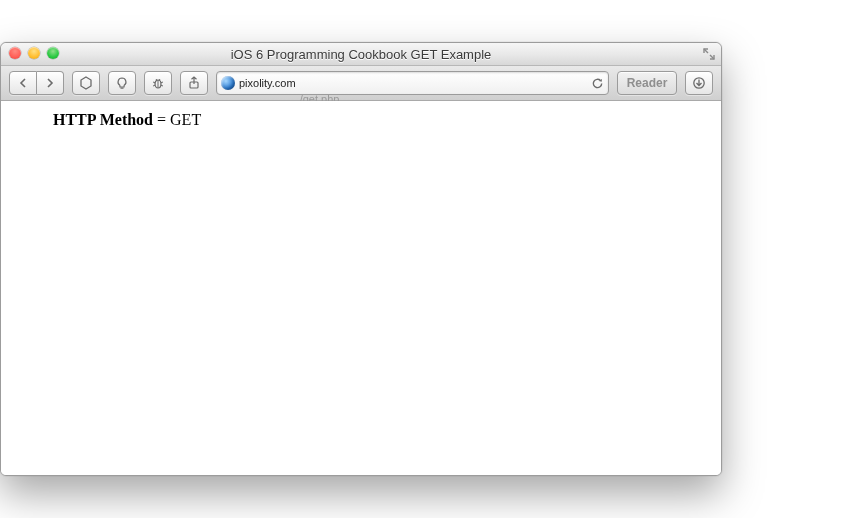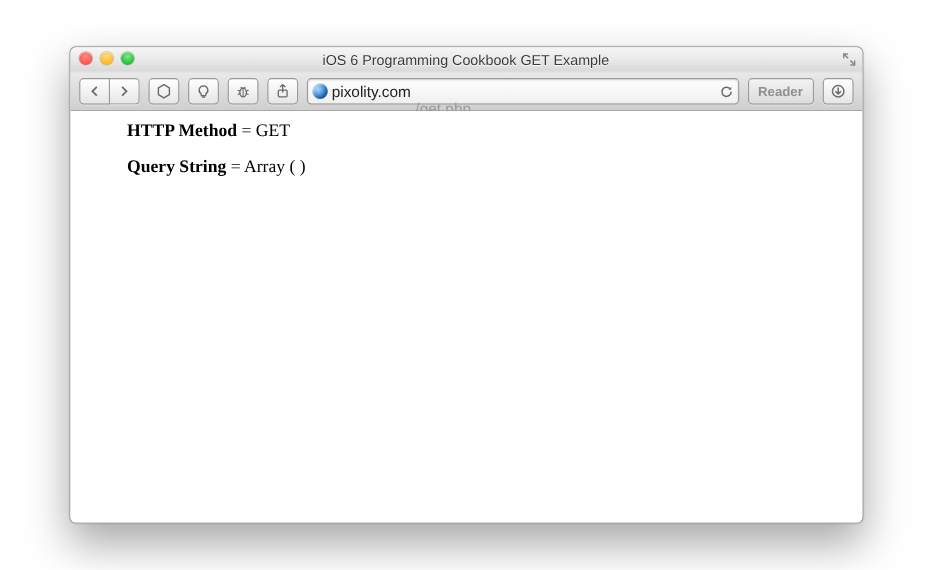--- a/index.html
+++ b/index.html
@@ -1,16 +1,16 @@
 <!DOCTYPE html>
 <html><head>
 <meta charset="utf-8">
 <style>
   html,body{margin:0;padding:0;font-family:"Lucida Grande","Helvetica Neue",Arial,sans-serif;font-size:13px;background:#fff;}
-  .stage{width:847px;height:518px;position:relative;display:flex;align-items:center;justify-content:center;}
+  .stage{width:847px;height:518px;position:relative;display:flex;align-items:center;}
   .window{
     width:720px;height:432px;
     border:1px solid #9c9c9c;border-radius:6px;
     box-shadow:0 18px 40px rgba(0,0,0,.35),0 0 0 1px rgba(0,0,0,.04);
     background:#fff;display:flex;flex-direction:column;overflow:hidden;
   }
   .titlebar{
     height:22px;flex:0 0 22px;
     background:linear-gradient(to bottom,#f6f6f6 0%,#e9e9e9 50%,#d8d8d8 100%);
     border-bottom:1px solid #b7b7b7;
@@ -38,21 +38,21 @@
   }
   .navgrp{display:flex;}
   .navgrp .btn{border-radius:0;width:26px;}
   .navgrp .btn:first-child{border-top-left-radius:4px;border-bottom-left-radius:4px;}
   .navgrp .btn:last-child{border-top-right-radius:4px;border-bottom-right-radius:4px;border-left:none;}
   .sq{width:26px;}
   .addr{
     flex:1;height:22px;border:1px solid #9b9b9b;border-radius:4px;
     background:linear-gradient(to bottom,#fff,#f0f0f0);
     box-shadow:inset 0 1px 2px rgba(0,0,0,.15);
-    display:flex;align-items:center;padding:0 4px;gap:4px;color:#333;font-size:14px;
+    display:flex;align-items:center;padding:0 4px;gap:4px;color:#333;font-size:11px;
   }
   .favicon{width:14px;height:14px;border-radius:50%;
     background:radial-gradient(circle at 35% 35%,#a7d8ff,#2a7bd1 60%,#0e3f86);
     box-shadow:inset -2px -2px 3px rgba(0,0,0,.2),inset 1px 1px 2px rgba(255,255,255,.6);}
   .addr .host{color:#222;}
   .addr .path{color:#9a9a9a;margin-top:32px;}
   .reload{margin-left:auto;color:#6b6b6b;font-size:13px;font-weight:bold;cursor:default;}
   .reader{
     width:58px;color:#8f8f8f;font-size:12px;
     background:linear-gradient(to bottom,#f2f2f2,#dcdcdc);
@@ -154,21 +154,16 @@
           </svg>
       </div>
     </div>
 
     <div class="content">
       <p>
         <b>HTTP Method</b>
         <span> = </span>
         <span>GET</span>
       </p>
-      <p>
-        <b>Query String</b>
-        <span> = </span>
-        <span>Array ( )</span>
-      </p>
     </div>
 
   </div>
 </div>
 
 </body></html>

